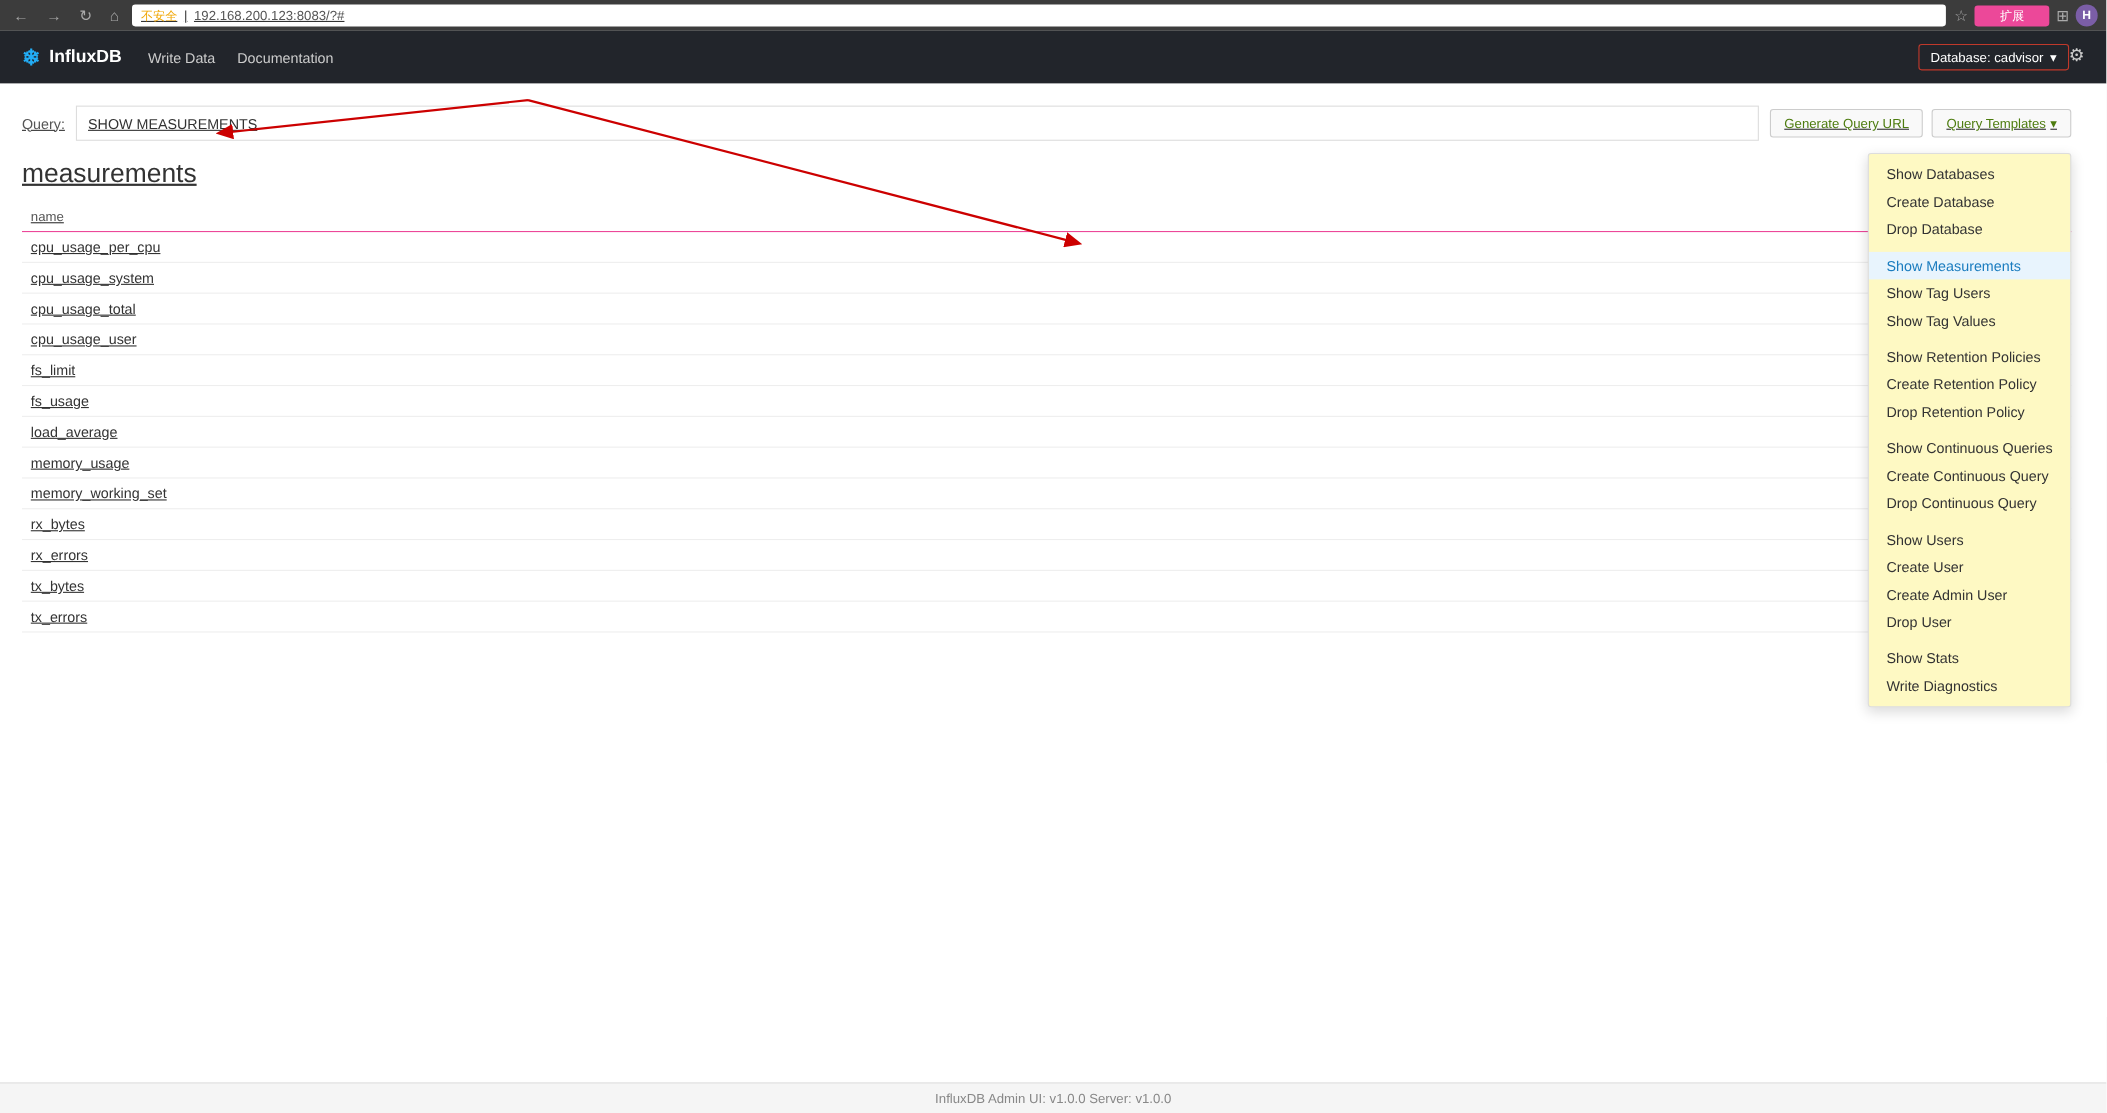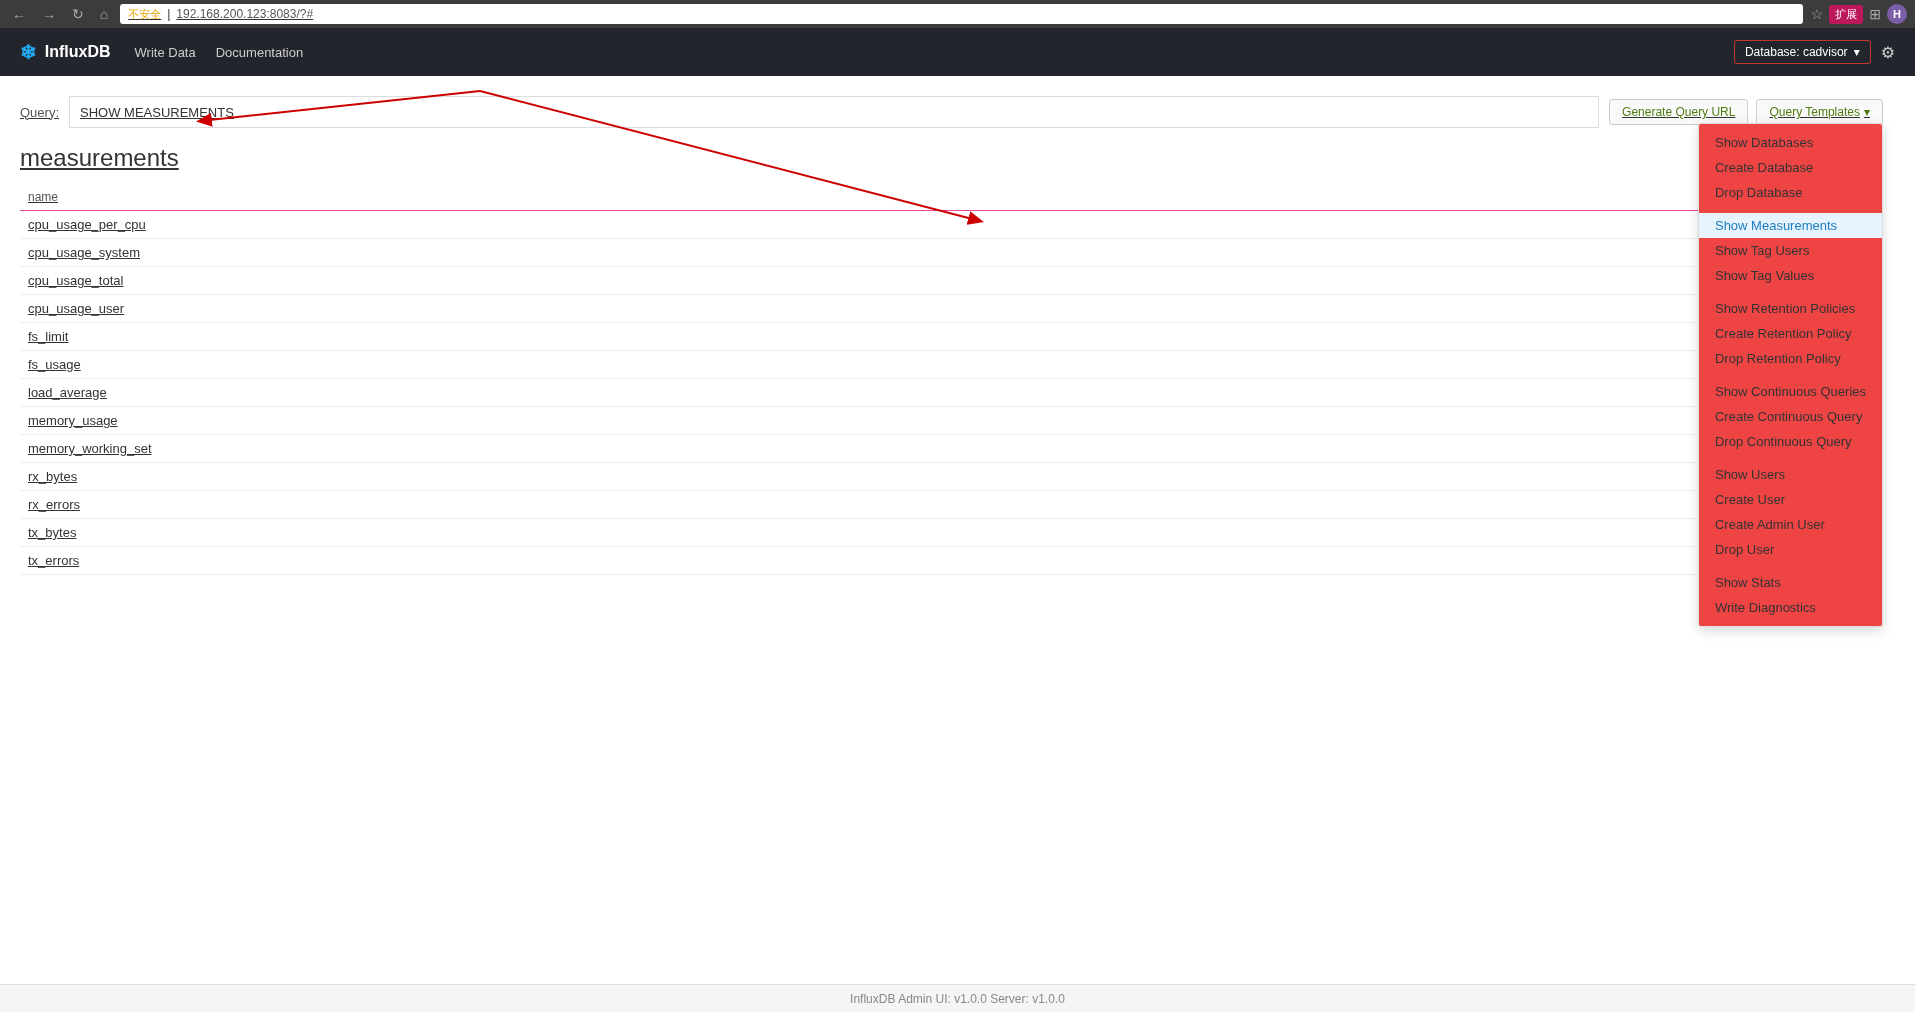--- a/index.html
+++ b/index.html
@@ -47,23 +47,23 @@
       font-size: 11px;
     }
     .address-url { color: #555; }
     .browser-actions {
       display: flex;
       align-items: center;
       gap: 6px;
       color: #aaa;
     }
     .browser-ext-btn {
-      background: #be185d;
+      background: #ec4899;
       border-radius: 3px;
-      padding: 2px 6px;
+      padding: 2px 23px;
       font-size: 11px;
       color: #fff;
       cursor: pointer;
     }
     .browser-avatar {
       width: 20px;
       height: 20px;
       border-radius: 50%;
       background: #7b5ea7;
       display: flex;
@@ -105,22 +105,21 @@
       flex: 1;
     }
     .header-nav-link {
       color: #ccc;
       text-decoration: none;
       font-size: 13px;
       cursor: pointer;
     }
     .header-right {
       display: flex;
-      align-items: center;
-      gap: 10px;
+      gap: 0;
     }
     .db-selector {
       border: 1px solid #c0392b;
       background: transparent;
       color: #fff;
       padding: 4px 10px;
       border-radius: 3px;
       cursor: pointer;
       font-size: 12px;
       display: flex;
@@ -210,23 +209,23 @@
     .data-table td {
       padding: 6px 8px;
       font-size: 13px;
       color: #333;
       border-bottom: 1px solid #eee;
     }
 
     
     .dropdown-menu {
       position: absolute;
-      top: 24px;
+      top: 40px;
       right: 0;
-      background: #ef4444;
+      background: #fef9c3;
       border: 1px solid #ddd;
       box-shadow: 0 4px 12px rgba(0,0,0,0.15);
       z-index: 1000;
       min-width: 180px;
       border-radius: 3px;
       padding: 6px 0;
     }
     .dropdown-item {
       display: block;
       padding: 5px 16px;

